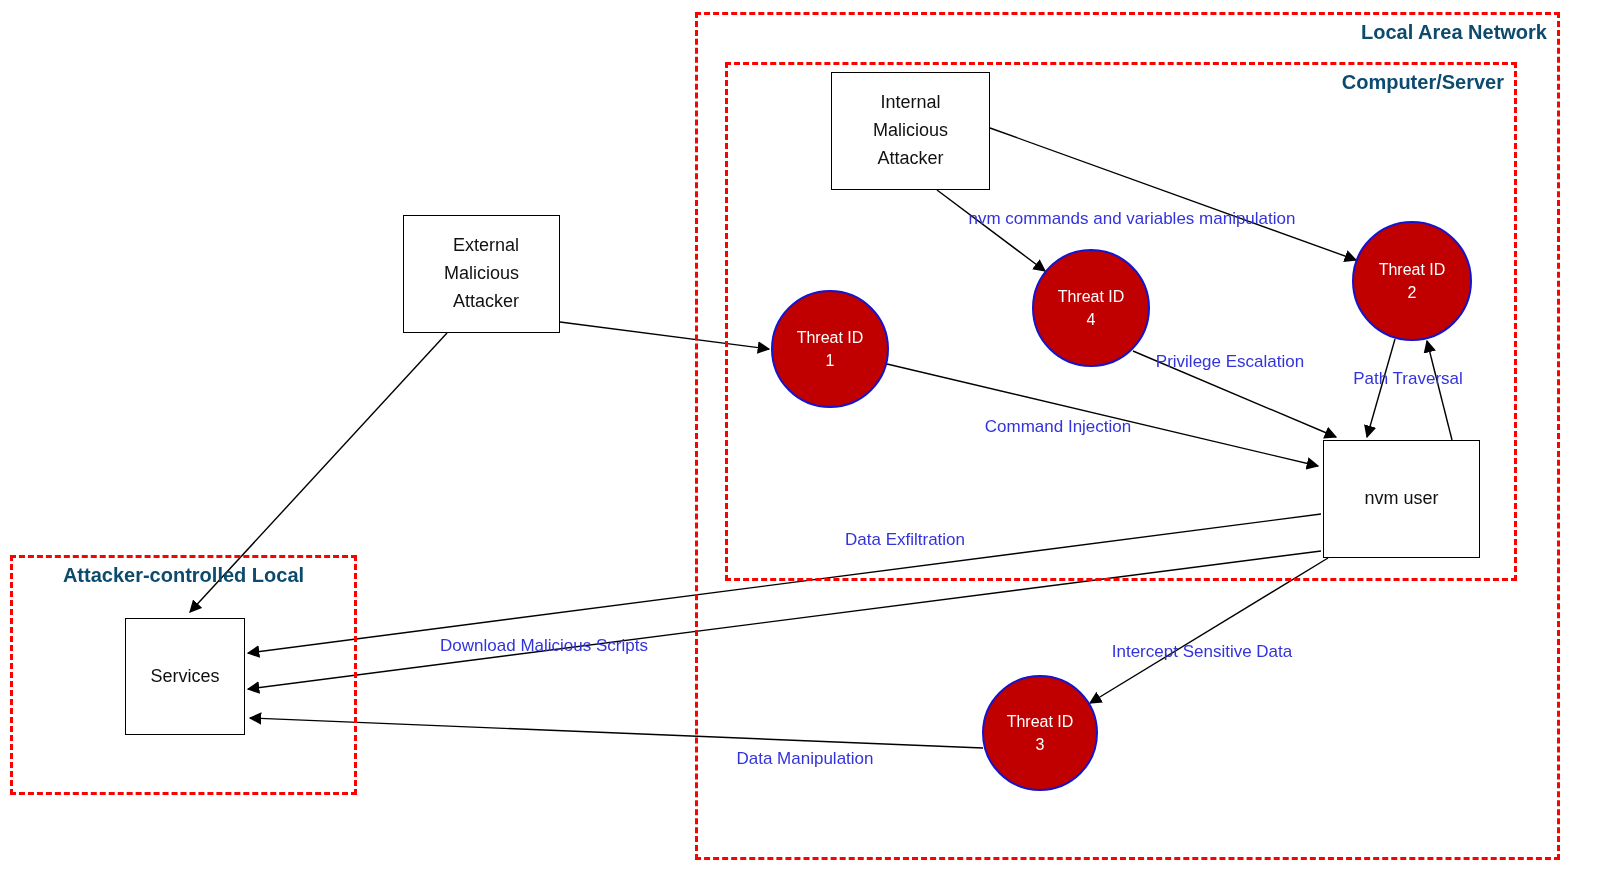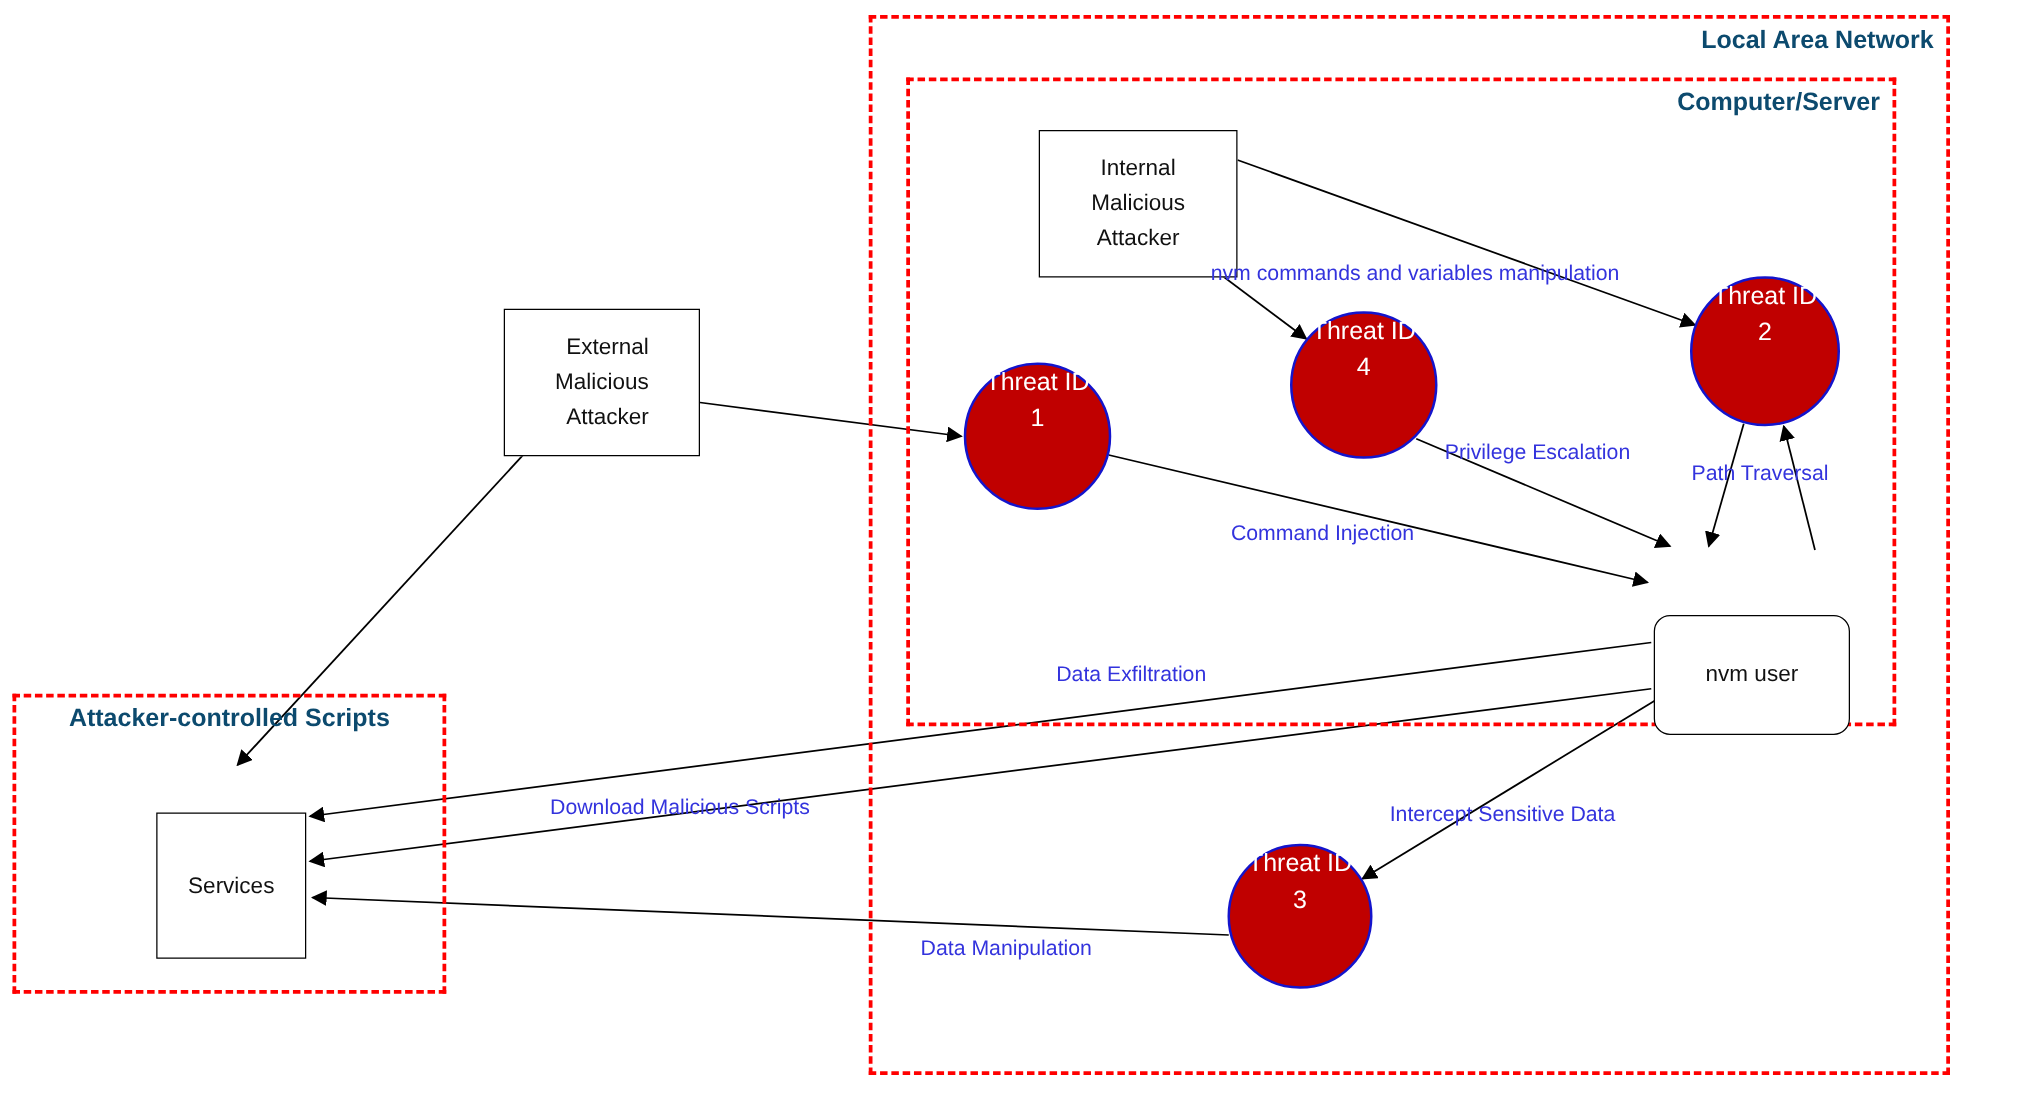--- a/index.html
+++ b/index.html
@@ -34,35 +34,34 @@
   .node {
     position: absolute;
     background: #ffffff;
     border: 1.6px solid #000000;
     display: flex;
     align-items: center;
     justify-content: center;
     text-align: center;
     font-size: 18px;
     color: #111111;
-    margin-top: 32px;
   }
   .node-label { white-space: pre-line; line-height: 1.55; }
 
   .threat {
     position: absolute;
     border-radius: 50%;
     background: var(--threat-fill, #c00000);
     border: 2px solid var(--threat-stroke, #1414cc);
     display: flex;
-    align-items: flex-start;
+    align-items: center;
     justify-content: center;
     text-align: center;
     color: #ffffff;
-    font-size: 20px;
+    font-size: 16px;
     line-height: 1.45;
   }
   .threat-text span { display: block; }
 
   .edge-label {
     position: absolute;
     color: var(--edge-label, #3333dd);
     font-size: 17px;
     line-height: 1.2;
     transform: translateX(-50%);
@@ -98,40 +97,40 @@
 
   <div class="boundary" style="left:695px; top:12px; width:865px; height:848px;">
     <div class="boundary-label top-right">Local Area Network</div>
   </div>
 
   <div class="boundary" style="left:725px; top:62px; width:792px; height:519px;">
     <div class="boundary-label top-right">Computer/Server</div>
   </div>
 
   <div class="boundary" style="left:10px; top:555px; width:347px; height:240px;">
-    <div class="boundary-label top-center">Attacker-controlled Scripts</div>
+    <div class="boundary-label top-center">Attacker-controlled Local</div>
   </div>
 
   <div class="node" style="left:831px; top:72px; width:159px; height:118px;">
     <div class="node-label">Internal
 Malicious
 Attacker</div>
   </div>
 
   <div class="node" style="left:403px; top:215px; width:157px; height:118px;text-align:right;">
     <div class="node-label">External
 Malicious
 Attacker</div>
   </div>
 
   <div class="node" style="left:125px; top:618px; width:120px; height:117px;">
     <div class="node-label">Services</div>
   </div>
 
-  <div class="node" style="left:1323px; top:460px; width:157px; height:96px;border-radius:13px;">
+  <div class="node" style="left:1323px; top:440px; width:157px; height:118px;">
     <div class="node-label">nvm user</div>
   </div>
 
   <div class="threat" style="left:771px; top:290px; width:118px; height:118px;">
     <div class="threat-text">
       <span>Threat ID</span>
       <span>1</span>
     </div>
   </div>
 

